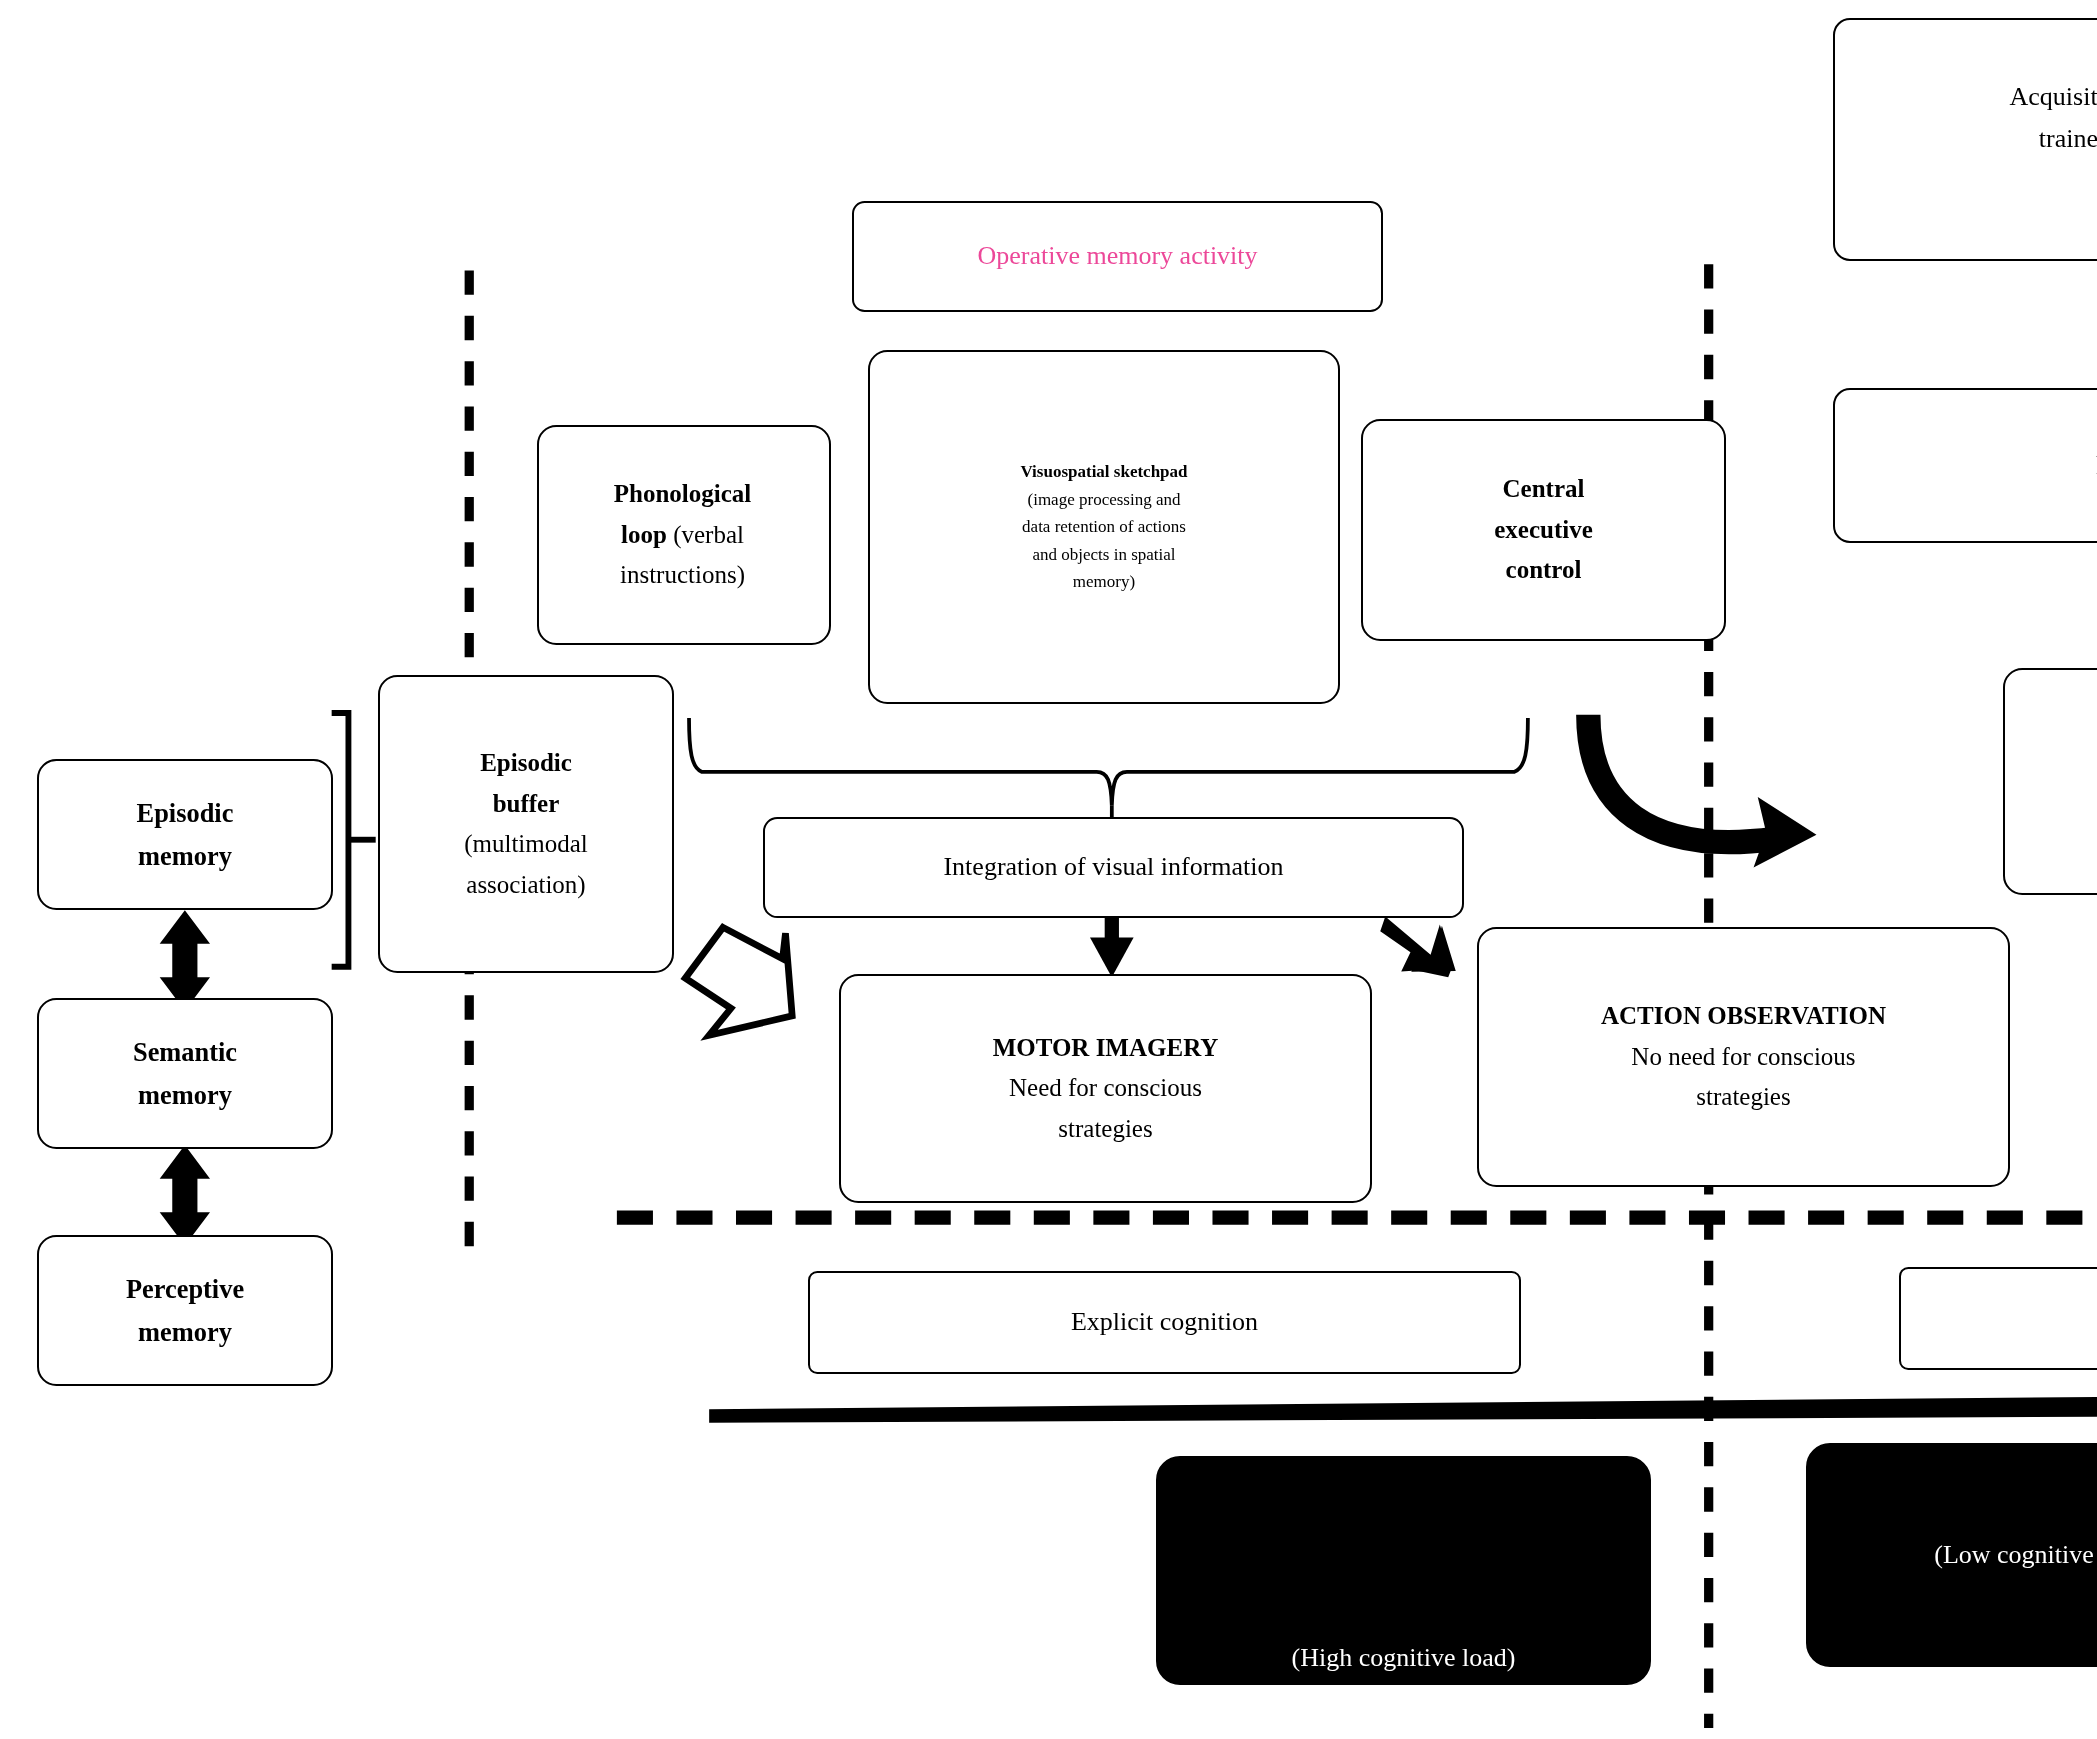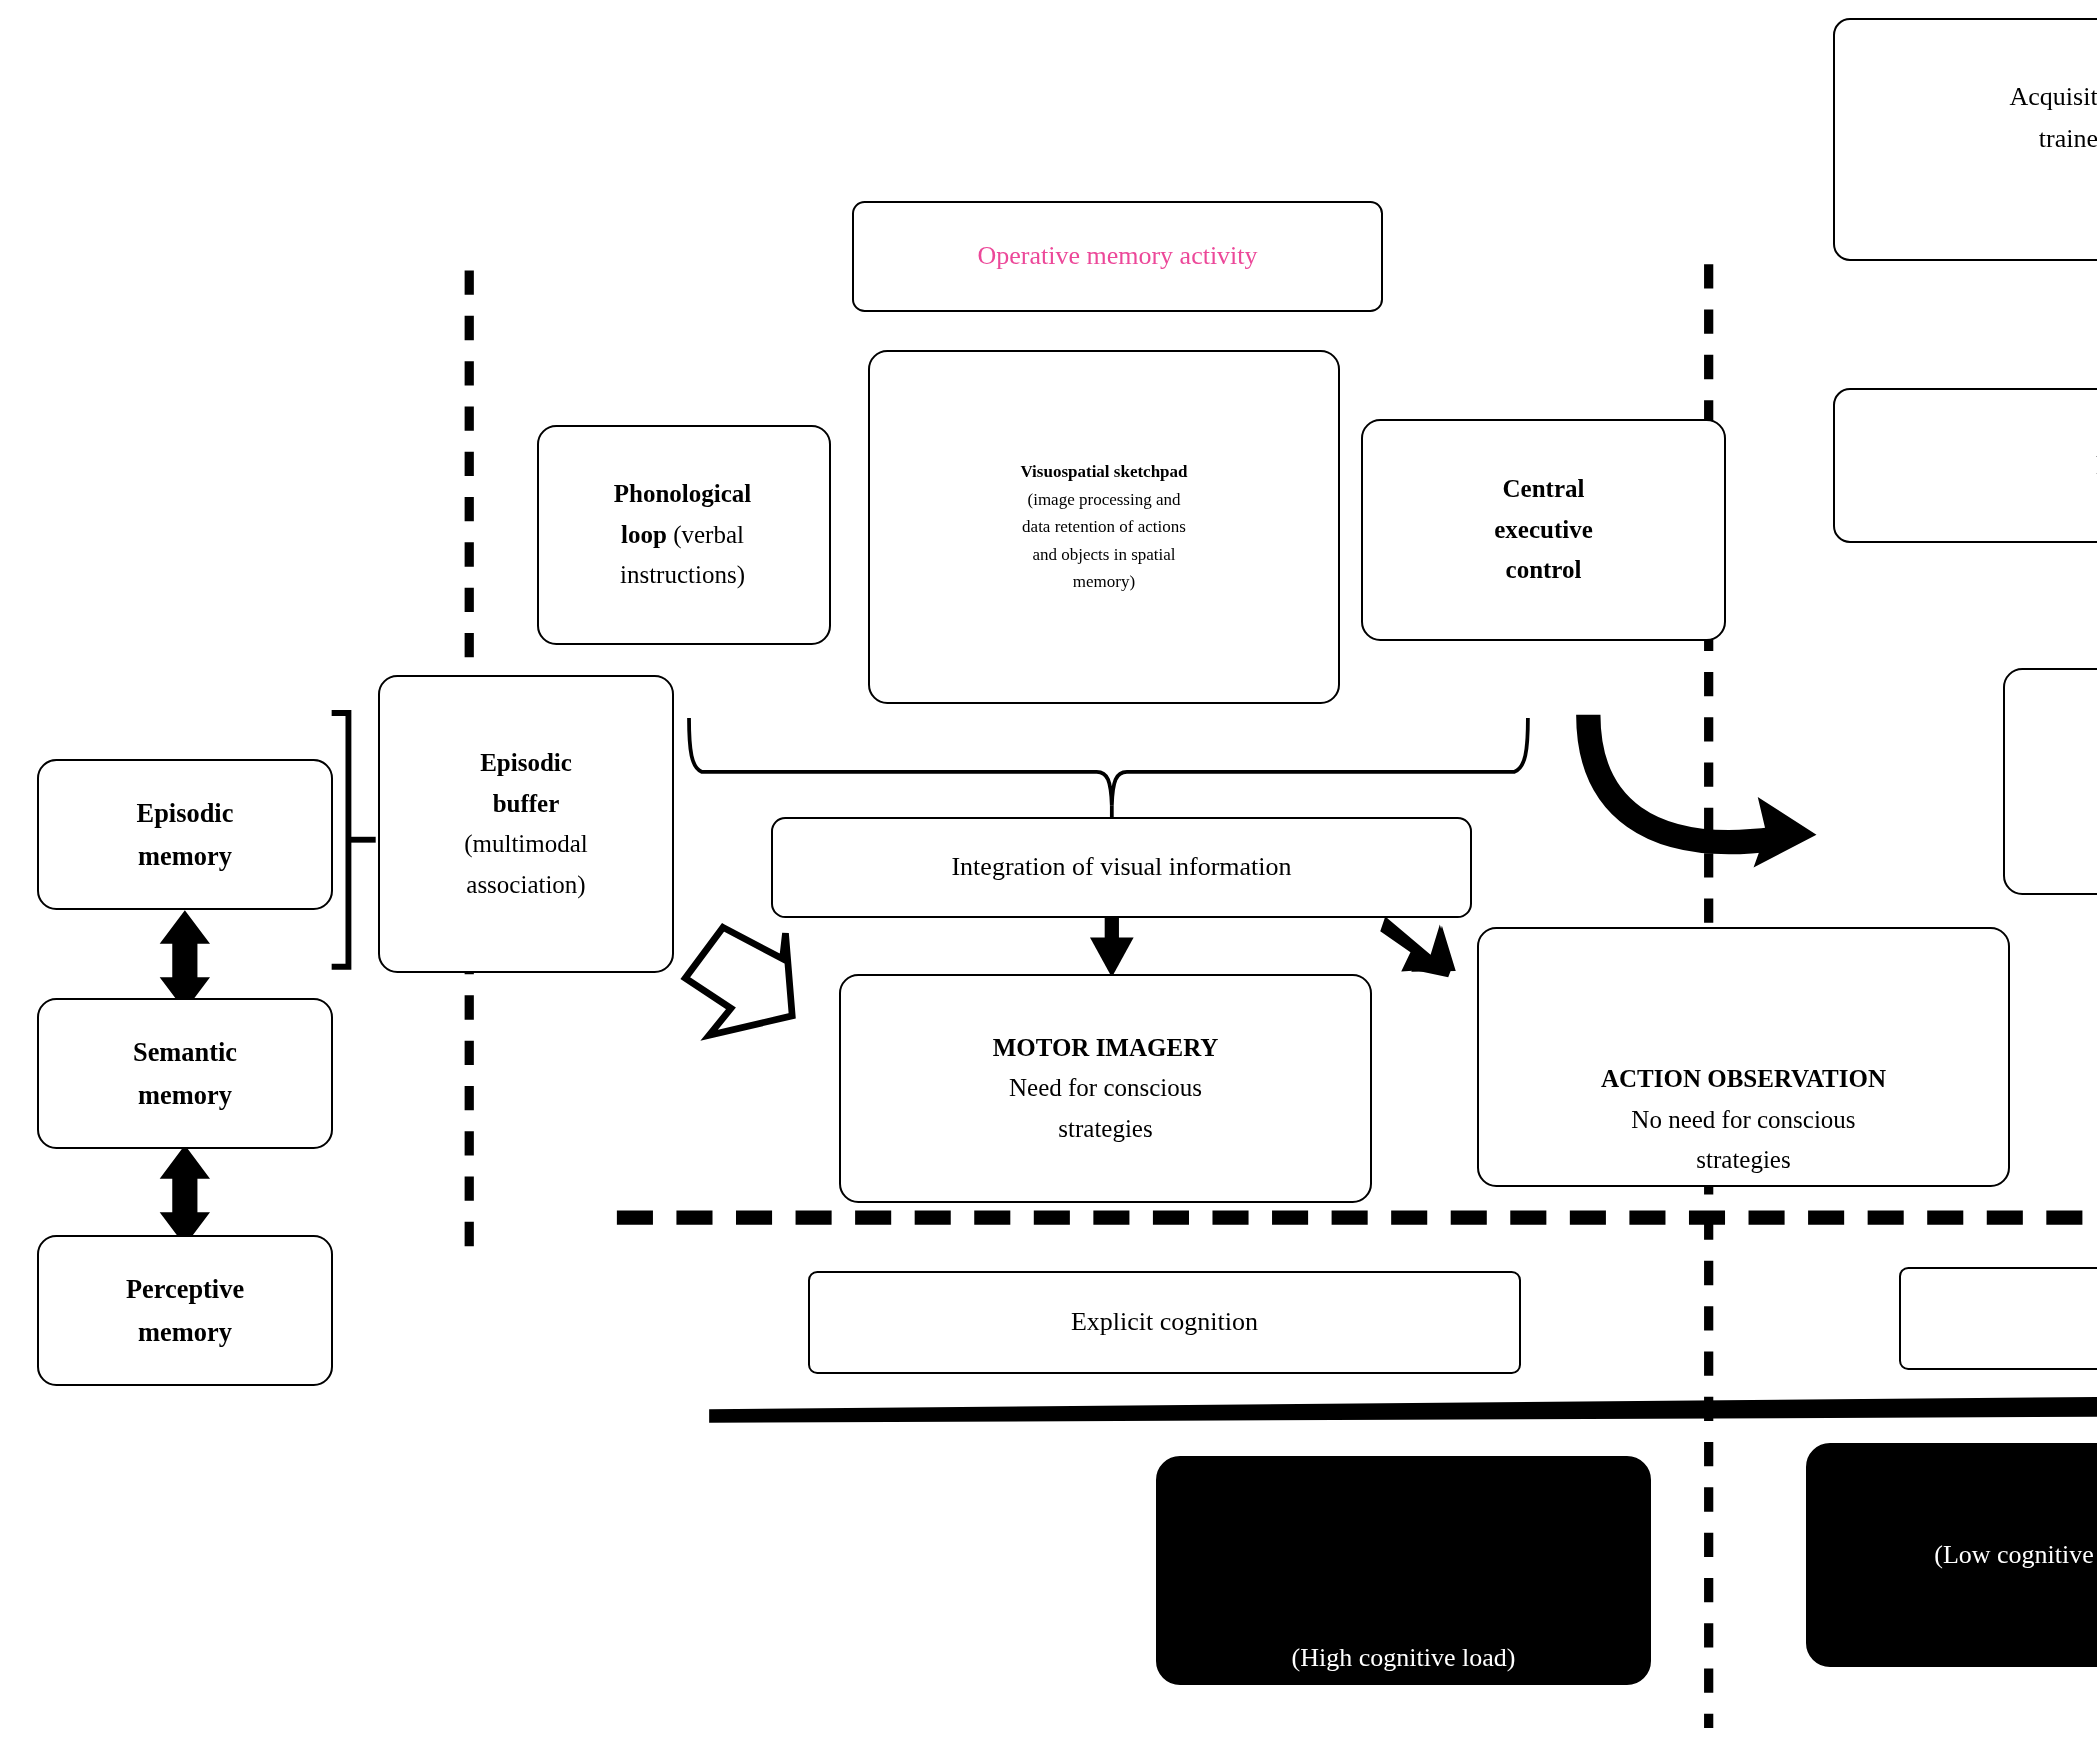--- a/index.html
+++ b/index.html
@@ -159,33 +159,33 @@
   </div>
 
   <div class="box bold" style="left:1361px;top:419px;width:365px;height:222px;font-size:25px;">
     <span>
       <span class="lbl">Central</span>
       <span class="lbl">executive</span>
       <span class="lbl">control</span>
     </span>
   </div>
 
-  <div class="box" style="left:763px;top:817px;width:701px;height:101px;font-size:26px;border-radius:14.3px;margin-left:8px;">
+  <div class="box" style="left:763px;top:817px;width:701px;height:101px;font-size:26px;border-radius:14.3px;">
     <span class="lbl">Integration of visual information</span>
   </div>
 
   <div class="box" style="left:839px;top:974px;width:533px;height:229px;font-size:25px;">
     <span>
       <span class="lbl bold">MOTOR IMAGERY</span>
       <span class="lbl">Need for conscious</span>
       <span class="lbl">strategies</span>
     </span>
   </div>
 
-  <div class="box" style="left:1477px;top:927px;width:533px;height:260px;font-size:25px;align-items:flex-end;">
+  <div class="box" style="left:1477px;top:927px;width:533px;height:260px;font-size:25px;">
     <span>
       <span class="lbl bold">ACTION OBSERVATION</span>
       <span class="lbl">No need for conscious</span>
       <span class="lbl">strategies</span>
     </span>
   </div>
 
   <div class="box" style="left:1833px;top:17.6px;width:875px;height:243px;font-size:26px;border-radius:17px;">
     <span>
       <span class="lbl">Acquisition of neural representations (learning) of</span>

